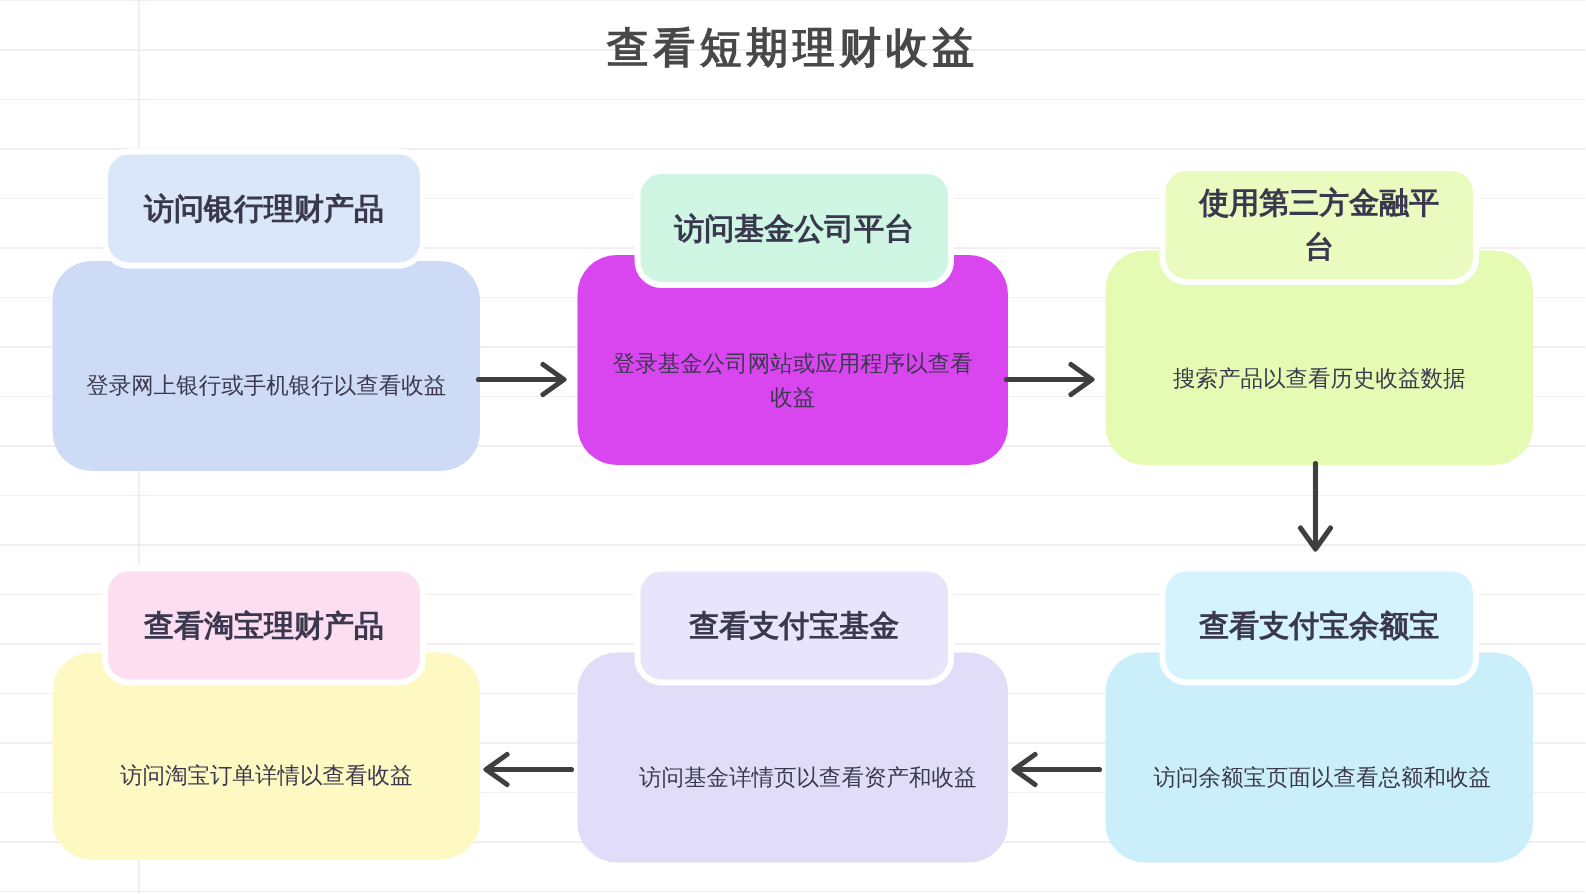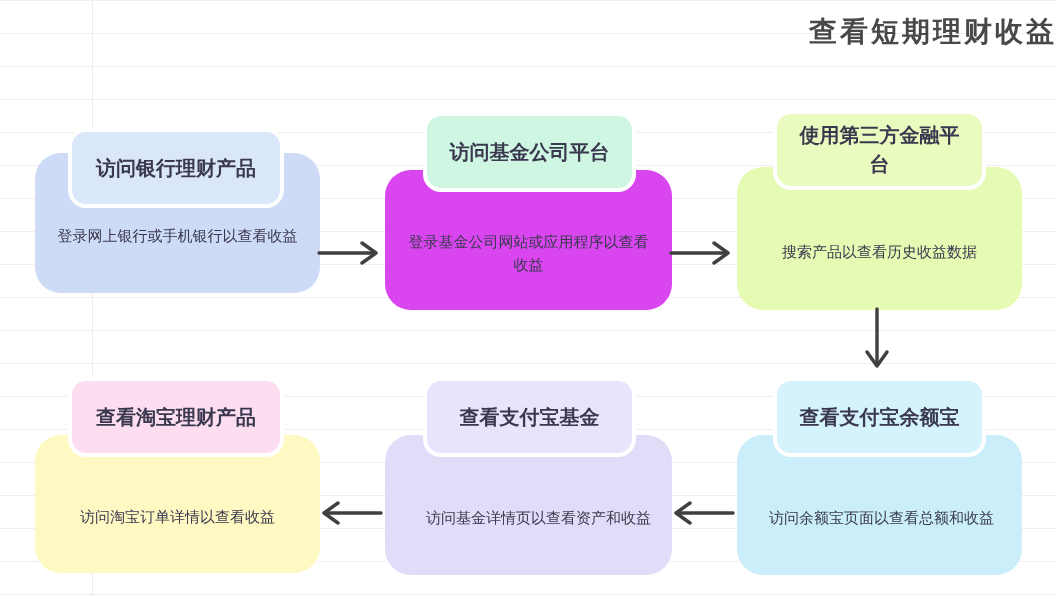--- a/index.html
+++ b/index.html
@@ -13,41 +13,41 @@
     position:absolute;left:0;top:0;width:1057px;height:596px;
     background-image:repeating-linear-gradient(to bottom,#f2edf0 0px,#f2edf0 1px,transparent 1px,transparent 33px);
     pointer-events:none;
   }
   .margin-line{
     position:absolute;left:92px;top:0;width:1px;height:596px;
     background:#f6e6ed;pointer-events:none;
   }
   .title{
     position:absolute;left:0;top:13px;width:1057px;
-    text-align:right;font-size:28px;font-weight:bold;
+    text-align:center;font-size:28px;font-weight:bold;
     letter-spacing:3px;color:#484848;
   }
   
   .nbody{
     position:absolute;border-radius:26px;box-sizing:border-box;
     display:flex;align-items:center;justify-content:center;
     padding:40px 20px 12px 20px;
   }
   .ntext{
     text-align:center;font-size:15px;line-height:1.55;color:#3a394e;
   }
   .nheader{
     position:absolute;border:4px solid #ffffff;border-radius:18px;
     box-sizing:border-box;display:flex;align-items:center;justify-content:center;
     text-align:center;font-size:20px;font-weight:bold;line-height:1.45;
     color:#39384e;padding:4px 14px;
   }
   
-  .n1b{left:35px;top:153px;width:285px;height:140px;}
-  .n1h{left:68px;top:128px;width:216px;height:80px;}
+  .n1b{left:35px;top:174px;width:285px;height:140px;}
+  .n1h{left:68px;top:99px;width:216px;height:80px;}
   
   .n2b{left:385px;top:170px;width:287px;height:140px;}
   .n2h{left:423px;top:112px;width:213px;height:80px;}
   
   .n3b{left:737px;top:167px;width:285px;height:143px;}
   .n3h{left:773px;top:110px;width:213px;height:80px;}
   
   .n4b{left:737px;top:435px;width:285px;height:140px;}
   .n4h{left:773px;top:377px;width:213px;height:80px;}
   

